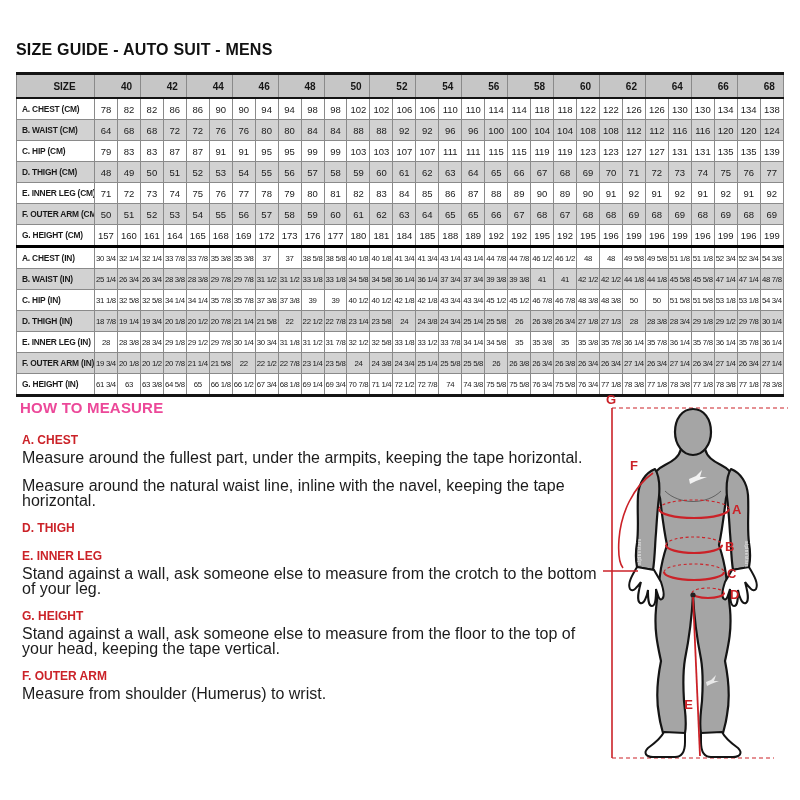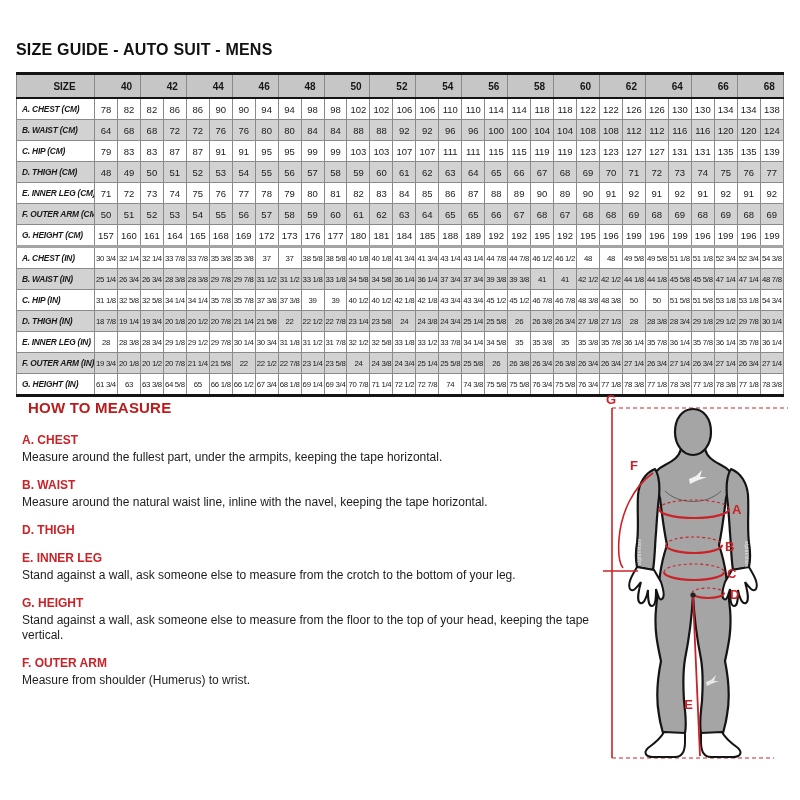--- a/index.html
+++ b/index.html
@@ -9,31 +9,31 @@
   .page-title .t-reg{font-weight:600;}
   .page-title .t-bold{font-weight:800;}
 
   .size-table-wrap{position:absolute;left:16px;top:72px;width:768px;}
   table.size-table{border-collapse:collapse;table-layout:fixed;width:768px;
     border-left:1px solid #6f6f6f;border-right:1px solid #6f6f6f;
     border-top:3px solid #141414;border-bottom:3px solid #141414;}
   table.size-table th,table.size-table td{border:1px solid #8a8a8a;padding:0;text-align:center;vertical-align:middle;overflow:hidden;white-space:nowrap;}
   table.size-table th{background:#c6c6c6;font-size:10px;font-weight:bold;height:22px;border-bottom:2px solid #141414;color:#161616;padding-left:18px;}
   table.size-table td{height:20px;font-size:9.5px;color:#1a1a1a;background:#fff;}
-  table.size-table td.lbl{text-align:left;padding-left:5px;font-weight:bold;font-size:8.4px;letter-spacing:-0.2px;font-style:italic;}
+  table.size-table td.lbl{text-align:left;padding-left:5px;font-weight:bold;font-size:8.4px;letter-spacing:-0.2px;}
   table.size-table th.lbl{text-align:center;}
   table.size-table tr.alt td{background:#d2d2d2;}
-  table.size-table tr.sep td{border-top:3px solid #a3a3a3;}
+  table.size-table tr.sep td{border-top:3px solid #000000;}
   table.size-table td.in{font-size:7.8px;letter-spacing:-0.3px;}
 
   .htm{position:absolute;left:16px;top:399px;width:588px;}
-  .htm-heading{font-size:15px;font-weight:800;margin:0 0 17px 12px;color:#b91c1c;letter-spacing:.2px;}
+  .htm-heading{font-size:15px;font-weight:800;margin:0 0 17px 4px;color:#ec4899;letter-spacing:.2px;}
   .htm-item{margin-bottom:13px;margin-left:6px;}
   .htm-item-title{color:#cb2228;font-weight:800;font-size:12px;line-height:15px;margin-bottom:2px;}
-  .htm-item-text{font-size:12px;line-height:15px;color:#1c1c1c;}
+  .htm-item-text{font-size:16px;line-height:15px;color:#1c1c1c;}
 
   .figure-wrap{position:absolute;left:597px;top:393px;width:194px;height:406px;}
 </style>
 </head>
 <body>
 
 <div class="page-title">
   <span class="t-reg">SIZE GUIDE</span>
   <span class="t-bold">- AUTO SUIT - MENS</span>
 </div>
@@ -561,21 +561,20 @@
 </div>
 
 <div class="htm">
   <div class="htm-heading">HOW TO MEASURE</div>
   <div>
       <div class="htm-item">
         <div class="htm-item-title">A. CHEST</div>
         <div class="htm-item-text">Measure around the fullest part, under the armpits, keeping the tape horizontal.</div>
       </div>
       <div class="htm-item">
-        <div class="htm-item-title">B. WAIST</div>
         <div class="htm-item-text">Measure around the natural waist line, inline with the navel, keeping the tape horizontal.</div>
       </div>
       <div class="htm-item">
         <div class="htm-item-title">D. THIGH</div>
       </div>
       <div class="htm-item">
         <div class="htm-item-title">E. INNER LEG</div>
         <div class="htm-item-text">Stand against a wall, ask someone else to measure from the crotch to the bottom of your leg.</div>
       </div>
       <div class="htm-item">

